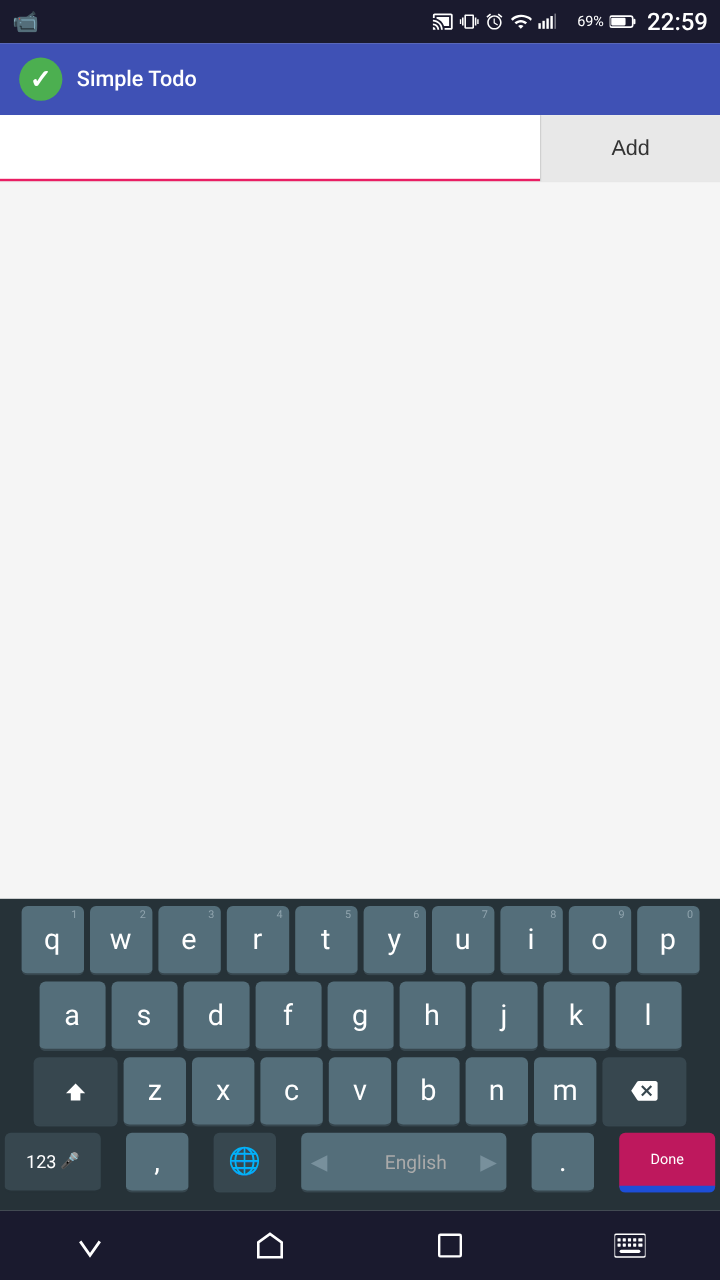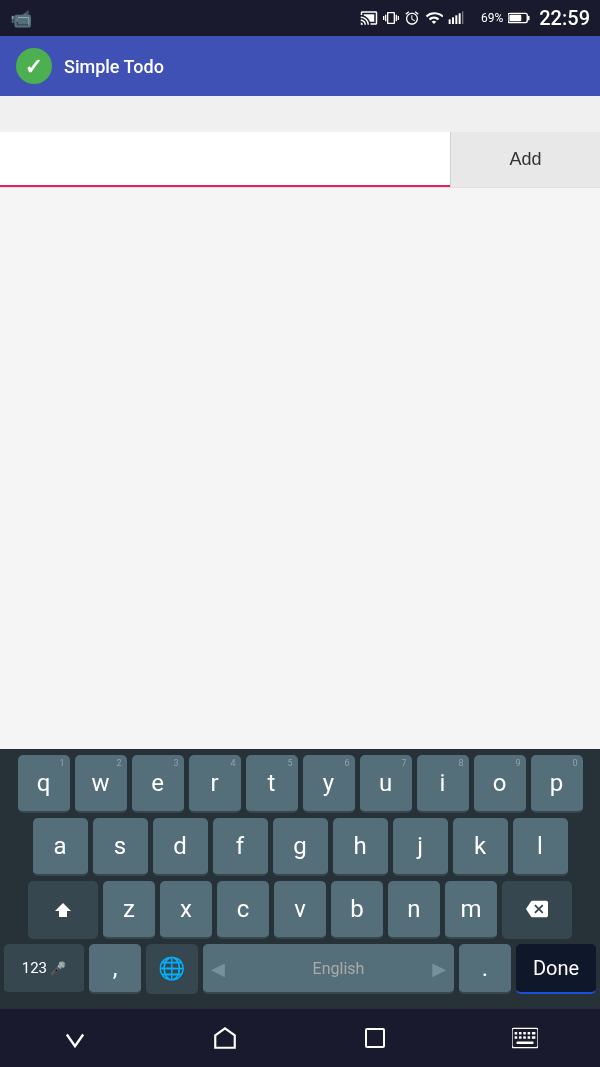--- a/index.html
+++ b/index.html
@@ -68,21 +68,20 @@
 
     
     #input-row {
       background: white;
       display: flex;
       align-items: center;
       height: 56px;
       padding: 0 0 0 0;
       border-bottom: 1px solid #e0e0e0;
       flex-shrink: 0;
-      margin-top: 36px;
     }
     #todo-input {
       flex: 1;
       height: 100%;
       border: none;
       border-bottom: 2px solid #e91e63;
       outline: none;
       font-size: 18px;
       padding: 0 12px;
       background: white;
@@ -171,21 +170,21 @@
     }
     .key-backspace {
       width: 70px !important;
       height: 58px;
       background: #37474f !important;
     }
 
     
     .row4 {
       height: 56px;
-      gap: 5px;
+      gap: 21px;
     }
     .key-123 {
       width: 80px;
       height: 50px;
       background: #37474f;
       border-radius: 5px;
       color: white;
       font-size: 15px;
       display: flex;
       align-items: center;
@@ -231,29 +230,29 @@
       font-size: 18px;
       color: #78909c;
     }
     .key-period {
       width: 52px;
       height: 50px;
     }
     .key-done {
       width: 80px;
       height: 50px;
-      background: #0f172a;
+      background: #be185d;
       border-radius: 5px;
       color: white;
-      font-size: 20px;
+      font-size: 12px;
       display: flex;
       align-items: center;
       justify-content: center;
       cursor: pointer;
-      border-bottom: 2px solid #1d4ed8;
+      border-bottom: 6px solid #1d4ed8;
     }
 
     
     #nav-bar {
       background: #1a1a2e;
       height: 58px;
       display: flex;
       align-items: center;
       justify-content: space-around;
       flex-shrink: 0;

